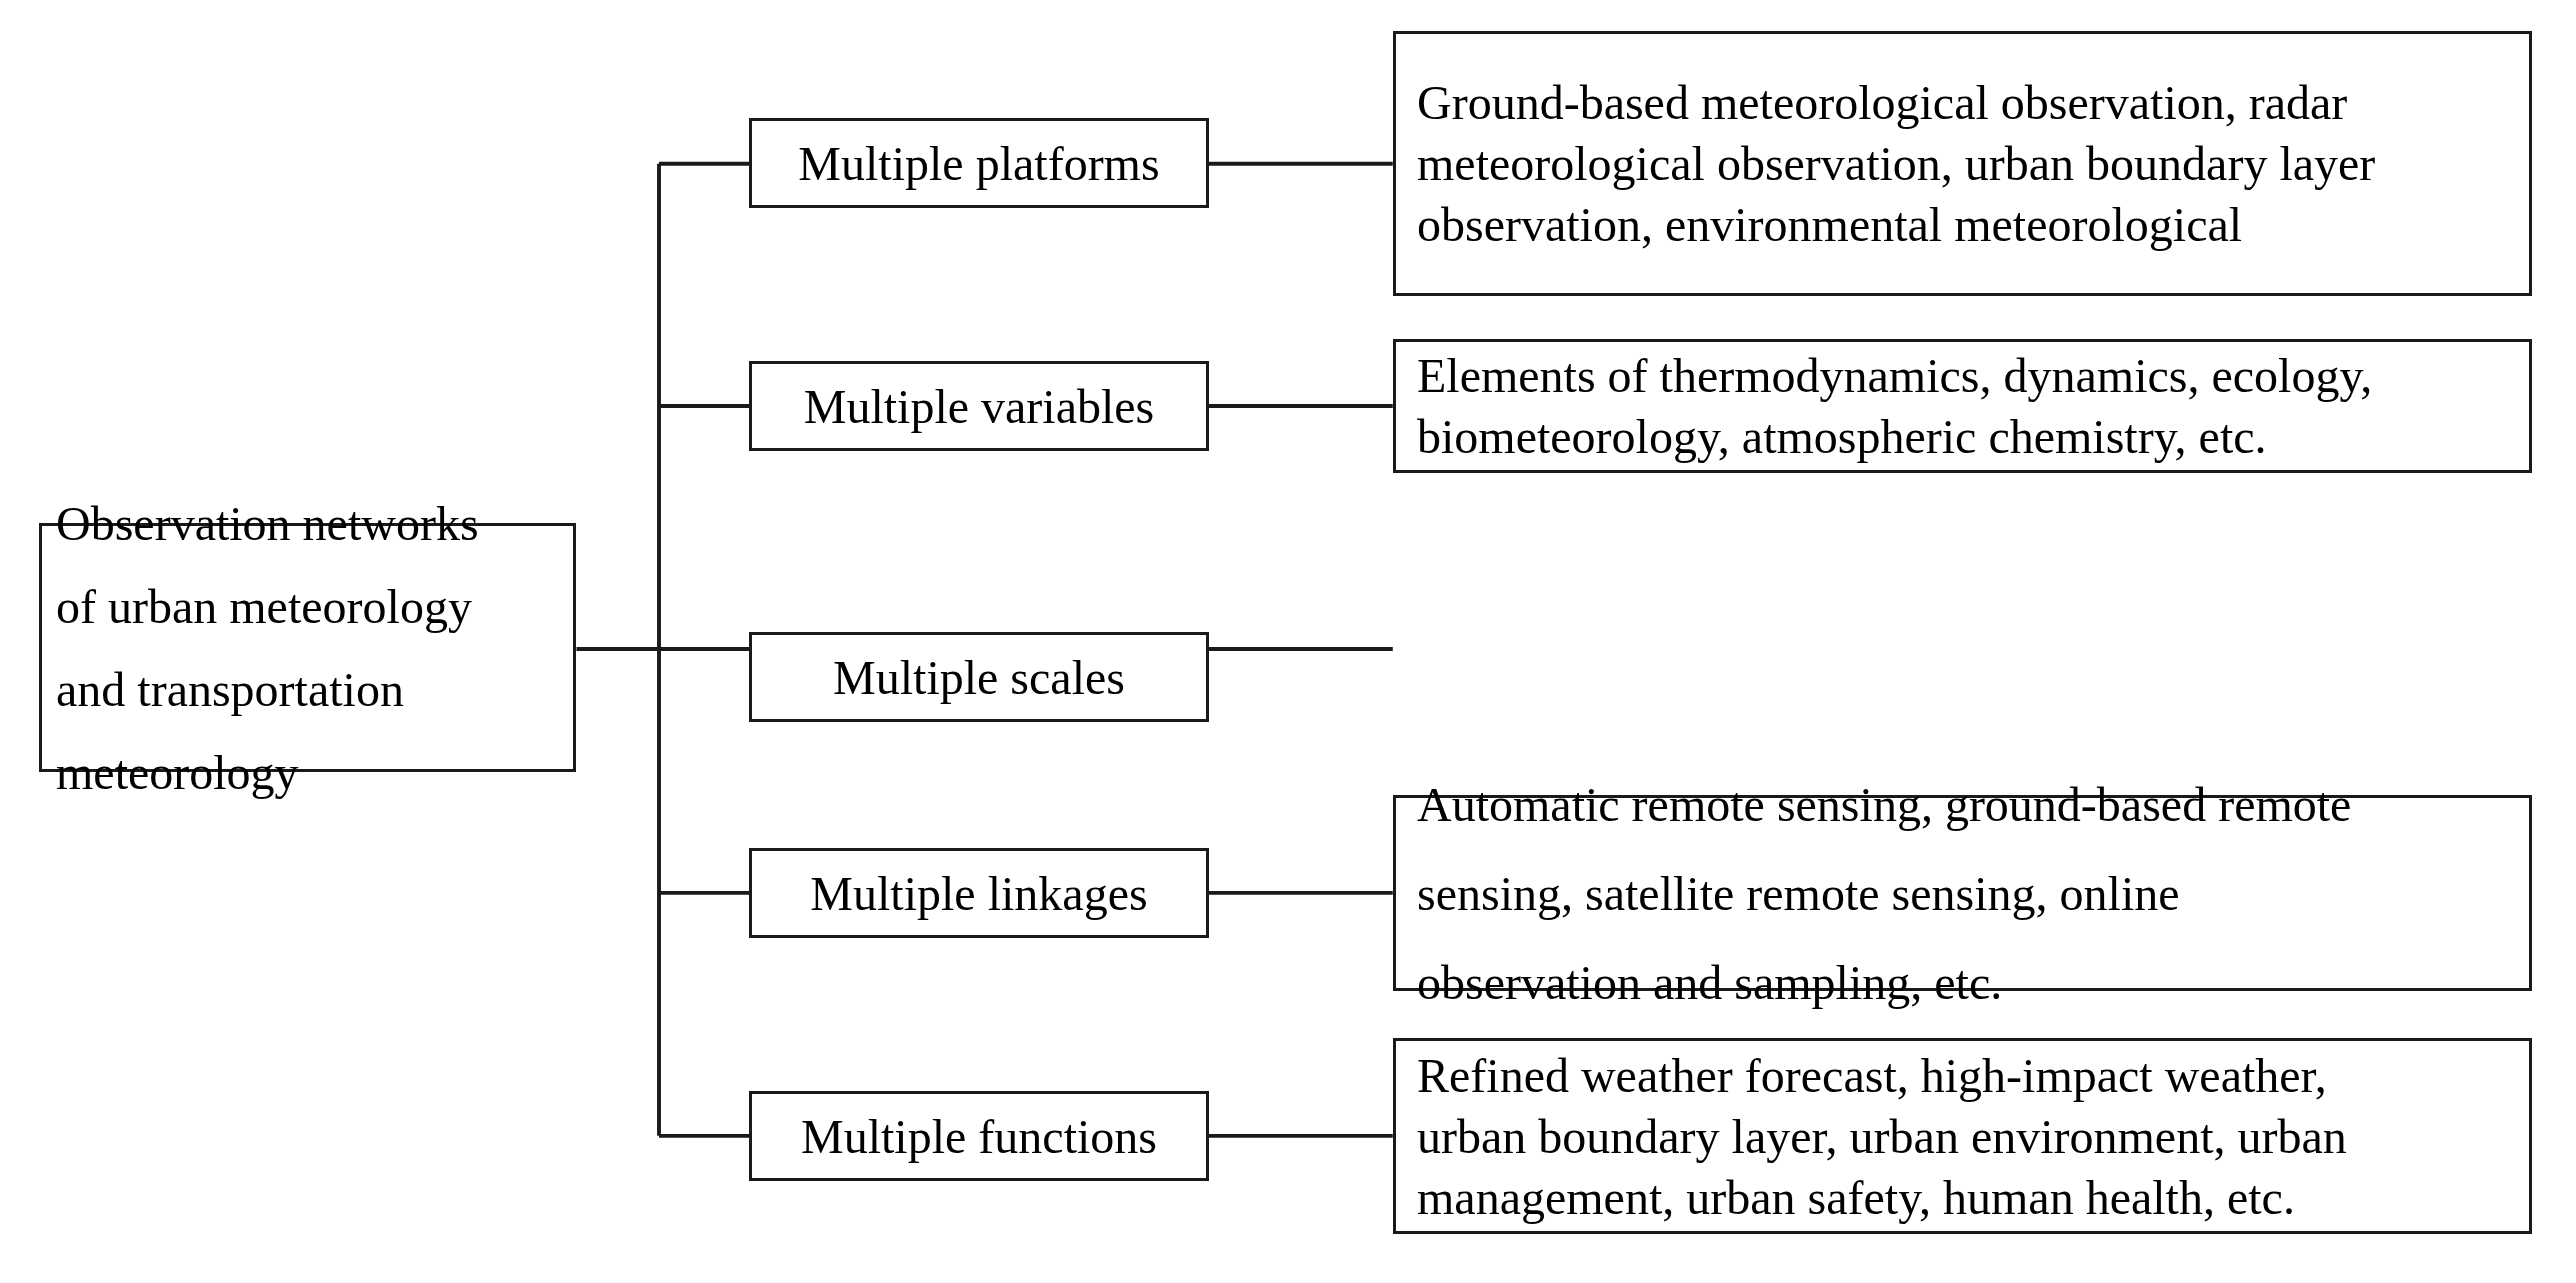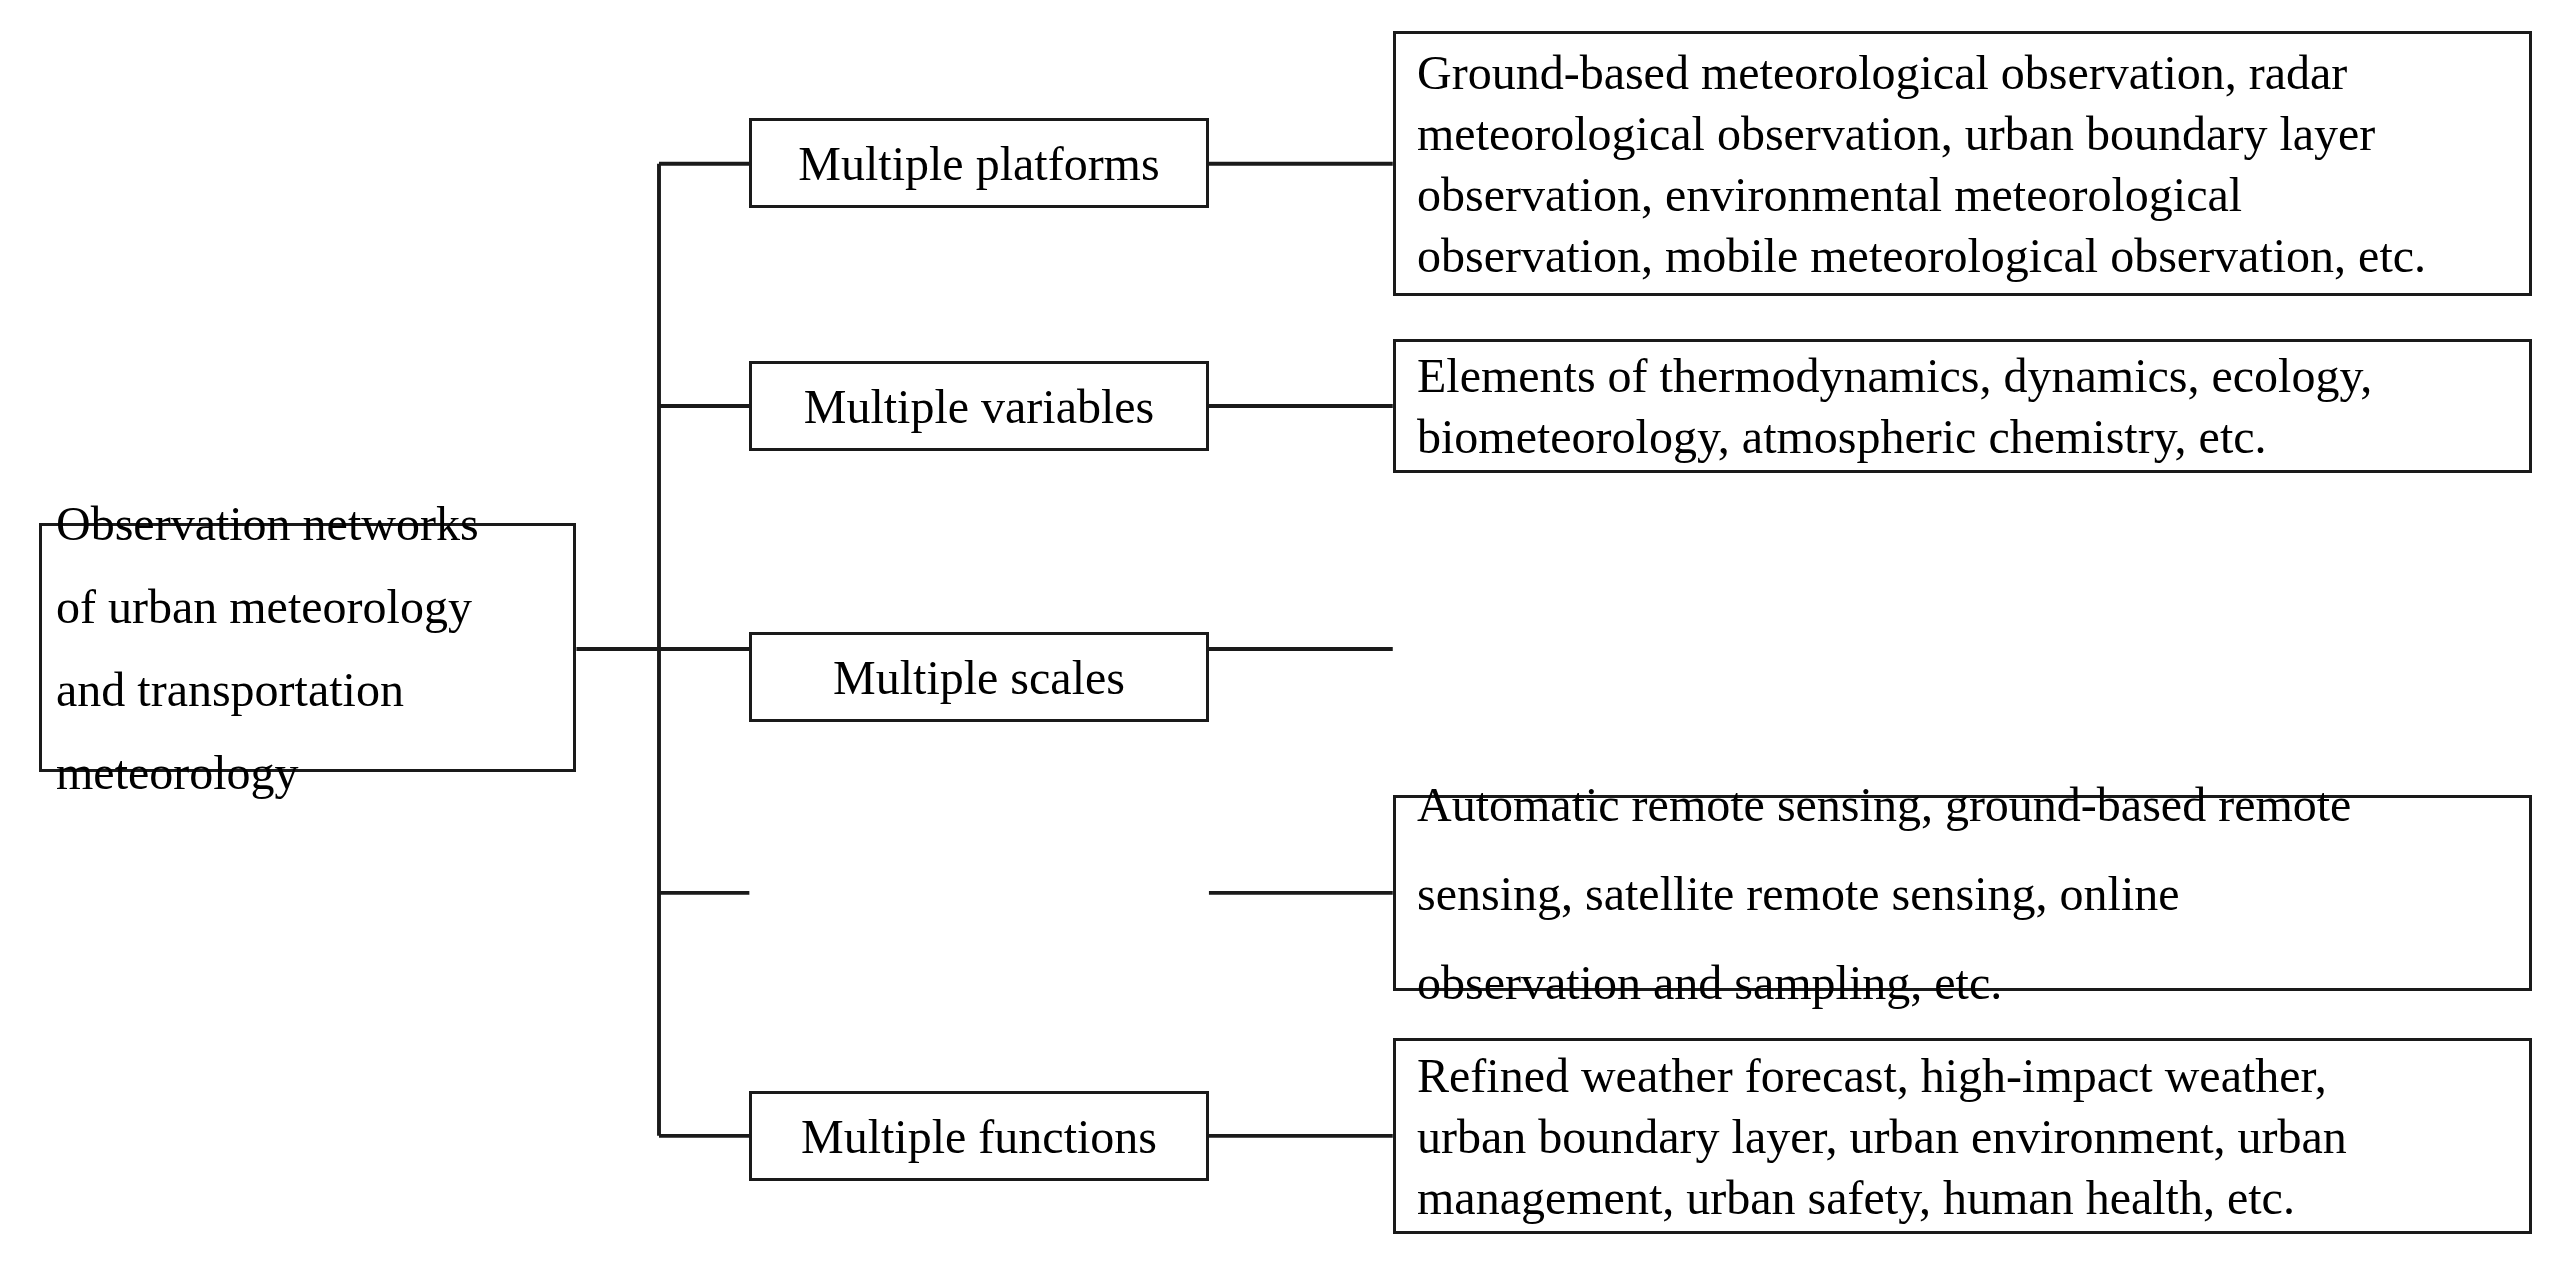--- a/index.html
+++ b/index.html
@@ -102,29 +102,31 @@
 
   <div class="box mid-box mid-1">
     <div class="mid-label">Multiple platforms</div>
   </div>
   <div class="box mid-box mid-2">
     <div class="mid-label">Multiple variables</div>
   </div>
   <div class="box mid-box mid-3">
     <div class="mid-label">Multiple scales</div>
   </div>
+  <div class="box mid-box mid-4">
+    <div class="mid-label">Multiple linkages</div>
+  </div>
   <div class="box mid-box mid-5">
     <div class="mid-label">Multiple functions</div>
   </div>
 
   <div class="box right-box right-1">
     <div class="txt-line">Ground-based meteorological observation, radar</div>
     <div class="txt-line">meteorological observation, urban boundary layer</div>
     <div class="txt-line">observation, environmental meteorological</div>
-    <div class="txt-line">observation, mobile meteorological observation, etc.</div>
   </div>
 
   <div class="box right-box right-2">
     <div class="txt-line">Elements of thermodynamics, dynamics, ecology,</div>
     <div class="txt-line">biometeorology, atmospheric chemistry, etc.</div>
   </div>
 
 
   <div class="box right-box right-4">
     <div class="txt-line">Automatic remote sensing, ground-based remote</div>

